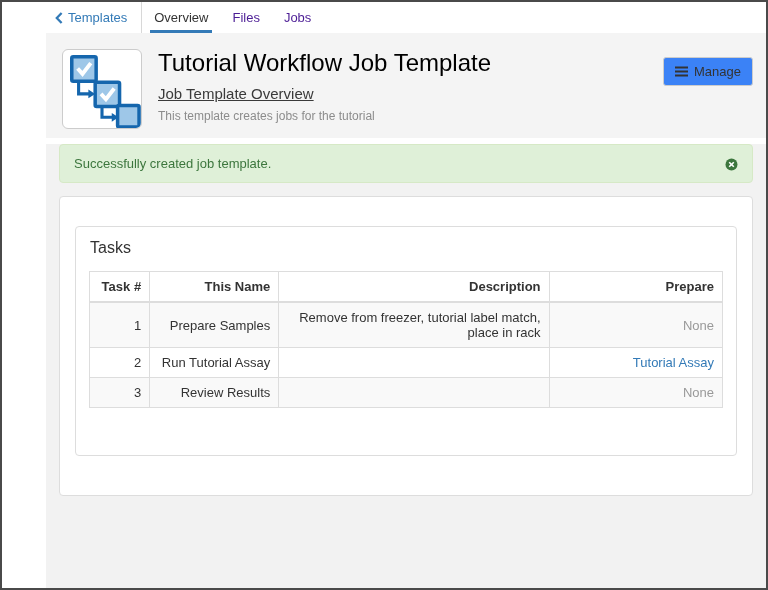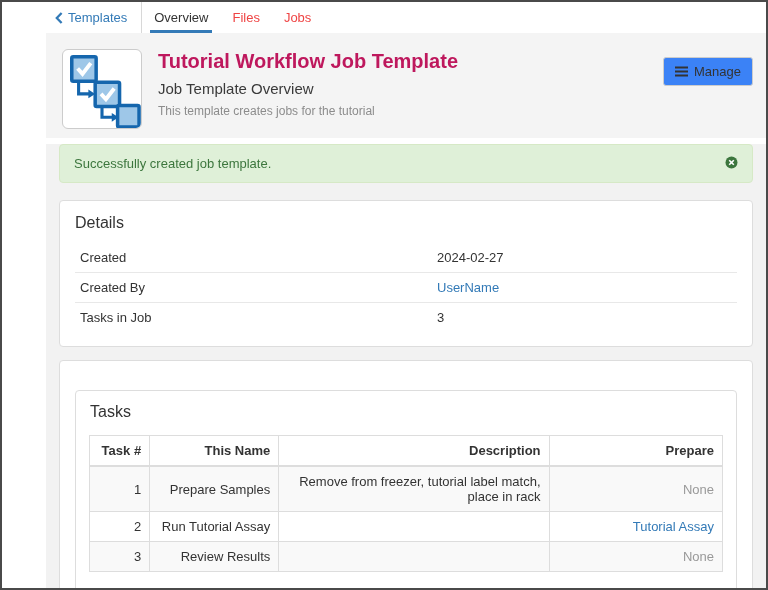--- a/index.html
+++ b/index.html
@@ -6,37 +6,37 @@
   html,body { background:#888; }
   body { font-family:"Liberation Sans", sans-serif; }
   .window {
     width:768px; height:590px; background:#fff;
     border:2px solid #4a4a4a; overflow:hidden; position:relative;padding-left:44px;
   }
   
   .topnav { height:31px; background:#fff; display:flex; align-items:stretch; font-size:13px; }
   .back-link { display:flex; align-items:center; gap:5px; padding:0 14px 0 9px; color:#337ab7; cursor:pointer; }
   .nav-divider { width:1px; background:#d8d8d8; margin:0; }
-  .tab { display:flex; align-items:center; padding:0 12px; color:#ef4444; cursor:pointer; position:relative; }
+  .tab { display:flex; align-items:center; padding:0 12px; color:#4c1d95; cursor:pointer; position:relative; }
   .tab.active { color:#333; }
   .tab.active::after { content:""; position:absolute; left:8px; right:8px; bottom:0; height:3px; background:#337ab7; }
   
   .header-band { background:#f4f4f4; padding:16px 13px 9px 16px; display:flex; align-items:flex-start; }
   .tpl-icon { width:80px; height:80px; background:#fff; border:1px solid #ccc; border-radius:6px; flex:0 0 auto; }
   .header-text { margin-left:16px; flex:1 1 auto; }
-  .page-title { font-size:20px; color:#be185d; font-weight:700; line-height:1.2; }
-  .page-subtitle { font-size:15px; color:#3a3a3a; margin-top:7px; }
+  .page-title { font-size:24px; color:#000000; font-weight:400; line-height:1.2; }
+  .page-subtitle { font-size:15px; color:#3a3a3a; margin-top:7px;text-decoration:underline; }
   .page-desc { font-size:12px; color:#8c8c8c; font-weight:500; margin-top:7px; }
   .manage-btn { margin-top:8px; display:inline-flex; align-items:center; gap:6px; background:#3b82f6;
     border:1px solid #ccc; border-radius:3px; padding:6px 11px; font-size:13px; color:#333;
     font-family:inherit; cursor:pointer; font-weight:500; }
   
   .content { background:#f2f2f2; height:559px; }
   .alert-success { margin:6px 13px 0 13px; background:#dff0d8; border:1px solid #d6e9c6; border-radius:4px;
-    padding:11px 14px; display:flex; align-items:flex-start; justify-content:space-between; }
+    padding:11px 14px; display:flex; align-items:flex-end; justify-content:space-between; }
   .alert-text { color:#3c763d; font-size:13px; font-weight:500; }
   .alert-close { background:none; border:none; cursor:pointer; line-height:0; padding:0; }
   .card { background:#fff; border:1px solid #ddd; border-radius:4px; margin:0 13px; }
   .details-card { margin-top:17px; padding:13px 15px 14px 15px; }
   .section-heading { font-size:16px; color:#333; font-weight:400; }
   .detail-rows { margin-top:10px; }
   .detail-row { display:grid; grid-template-columns:362px 1fr; align-items:center; height:30px; font-size:13px; color:#333; }
   .detail-row + .detail-row { border-top:1px solid #e8e8e8; }
   .detail-label { padding-left:5px; }
   a.link { color:#337ab7; text-decoration:none; cursor:pointer; }
@@ -108,37 +108,20 @@
     <div class="alert-success">
       <span class="alert-text">Successfully created job template.</span>
       <button class="alert-close">
         <svg width="13" height="13" viewBox="0 0 13 13">
           <circle cx="6.5" cy="6.5" r="6" fill="#3c763d"></circle>
           <path d="M4.2 4.2 L8.8 8.8 M8.8 4.2 L4.2 8.8" stroke="#fff" stroke-width="1.6"></path>
         </svg>
       </button>
     </div>
 
-    <div class="card details-card">
-      <div class="section-heading">Details</div>
-      <div class="detail-rows">
-        <div class="detail-row">
-          <span class="detail-label">Created</span>
-          <span>2024-02-27</span>
-        </div>
-        <div class="detail-row">
-          <span class="detail-label">Created By</span>
-          <span><a class="link">UserName</a></span>
-        </div>
-        <div class="detail-row">
-          <span class="detail-label">Tasks in Job</span>
-          <span>3</span>
-        </div>
-      </div>
-    </div>
 
     <div class="card jobs-card">
 
       <div class="tasks-panel">
         <div class="tasks-heading">Tasks</div>
         <table class="tasks">
           <thead>
             <tr>
               <th class="col-num">Task #</th>
               <th class="col-name">This Name</th>

